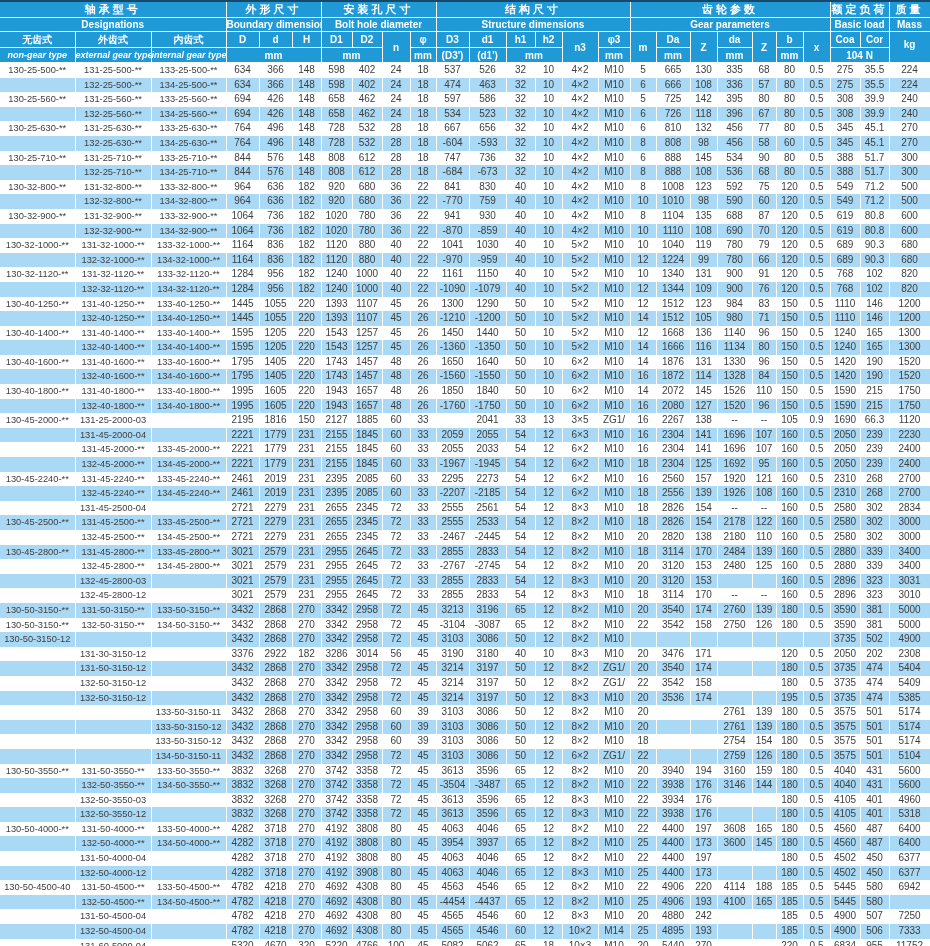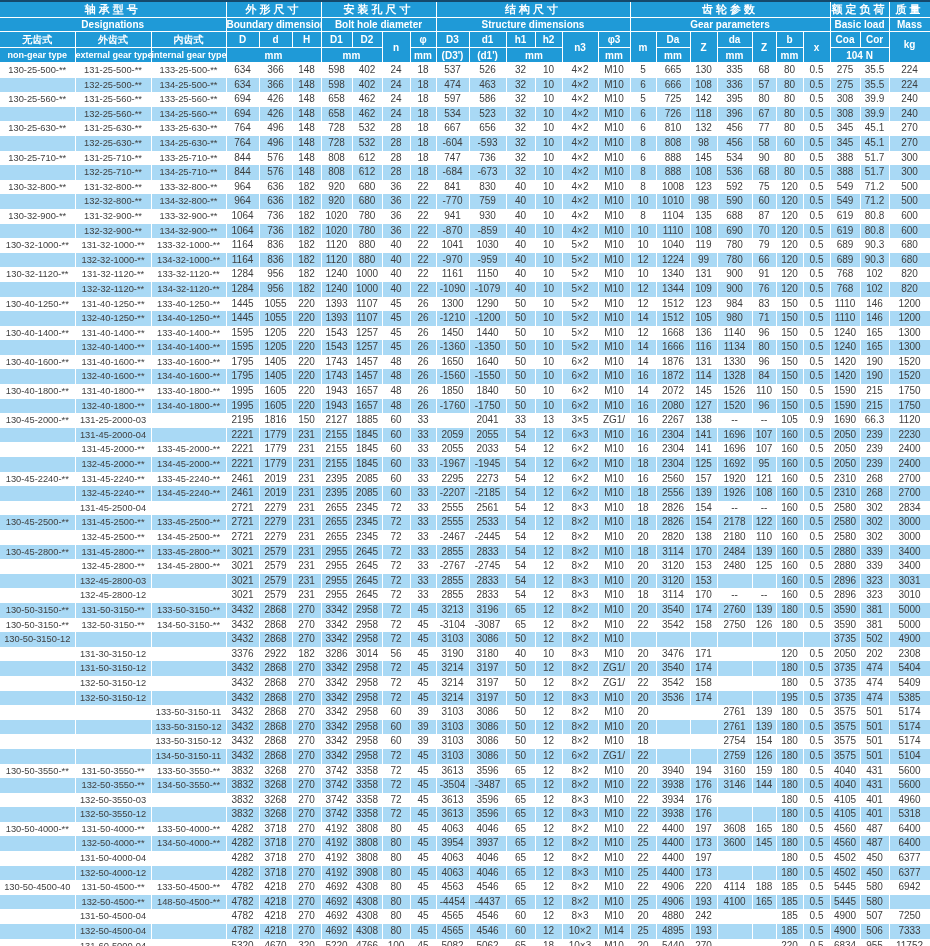--- a/index.html
+++ b/index.html
@@ -6,21 +6,21 @@
   body{font-family:"Liberation Sans",sans-serif;}
   #wrap{width:930px;}
   table{width:930px;border-collapse:collapse;table-layout:fixed;border-top:2px solid #15486b;}
   th,td{padding:0;margin:0;text-align:center;vertical-align:middle;white-space:nowrap;overflow:hidden;
         border-right:1px solid #ffffff;}
   thead th{background:#1f9ad7;color:#ffffff;border-bottom:1px solid #ffffff;font-weight:bold;}
   tr.zh th{font-size:11px;height:13px;letter-spacing:3px;}
   tr.en th{font-size:10px;height:13px;letter-spacing:0;}
   tr.colnames th{font-size:10px;height:15px;}
   tr.units th{font-size:10px;height:14px;}
-  tr.units th.gtype{font-size:9px;font-weight:bold;}
+  tr.units th.gtype{font-size:9px;font-weight:bold;font-style:italic;}
   th.kgcell{vertical-align:bottom;padding-bottom:12px;font-size:10px;}
   tbody td{font-size:10px;color:#3e3e3e;height:14.59px;line-height:14.59px;}
   tbody td:nth-child(-n+3){font-size:9.3px;}
   tbody tr:nth-child(even) td{background:#a9d9f5;}
   tbody tr:nth-child(odd) td{background:#ffffff;}
 </style>
 </head>
 <body>
 
 <div id="wrap">
@@ -1710,21 +1710,21 @@
           <td>188</td>
           <td>185</td>
           <td>0.5</td>
           <td>5445</td>
           <td>580</td>
           <td>6942</td>
         </tr>
         <tr>
           <td></td>
           <td>132-50-4500-**</td>
-          <td>148-50-4500-**</td>
+          <td>134-50-4500-**</td>
           <td>4782</td>
           <td>4218</td>
           <td>270</td>
           <td>4692</td>
           <td>4308</td>
           <td>80</td>
           <td>45</td>
           <td>-4454</td>
           <td>-4437</td>
           <td>65</td>

